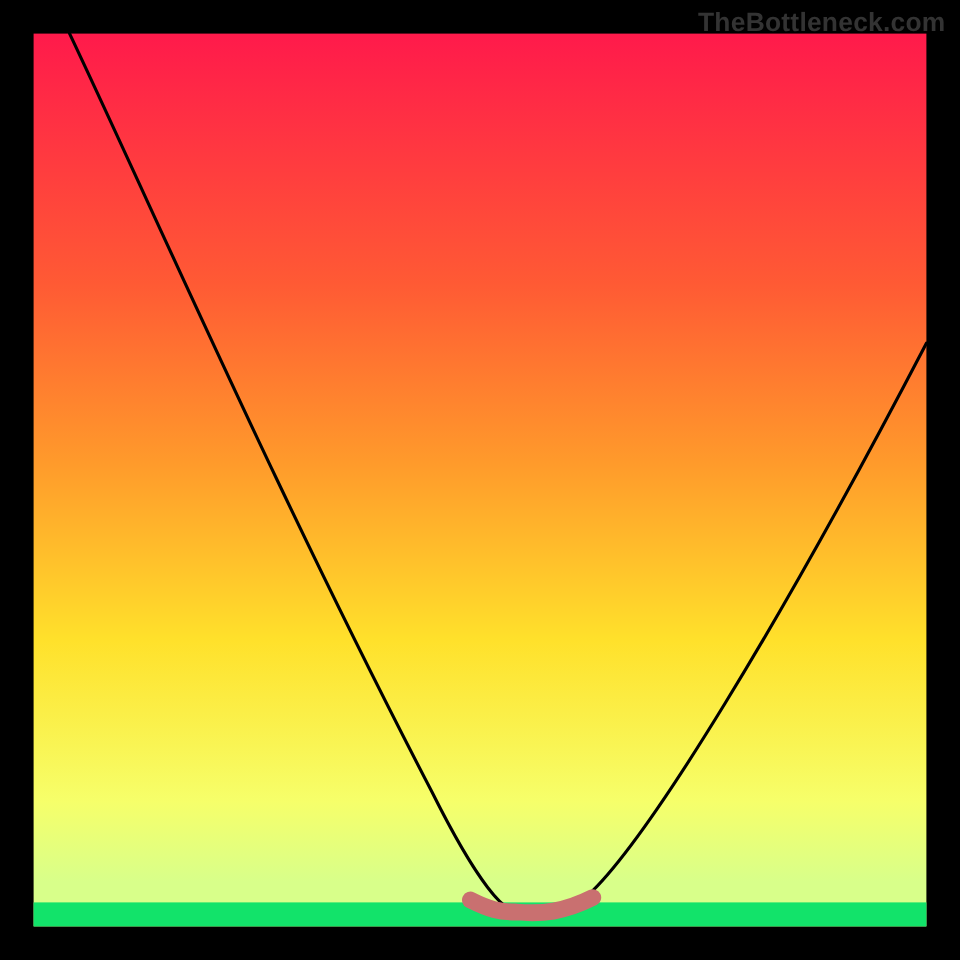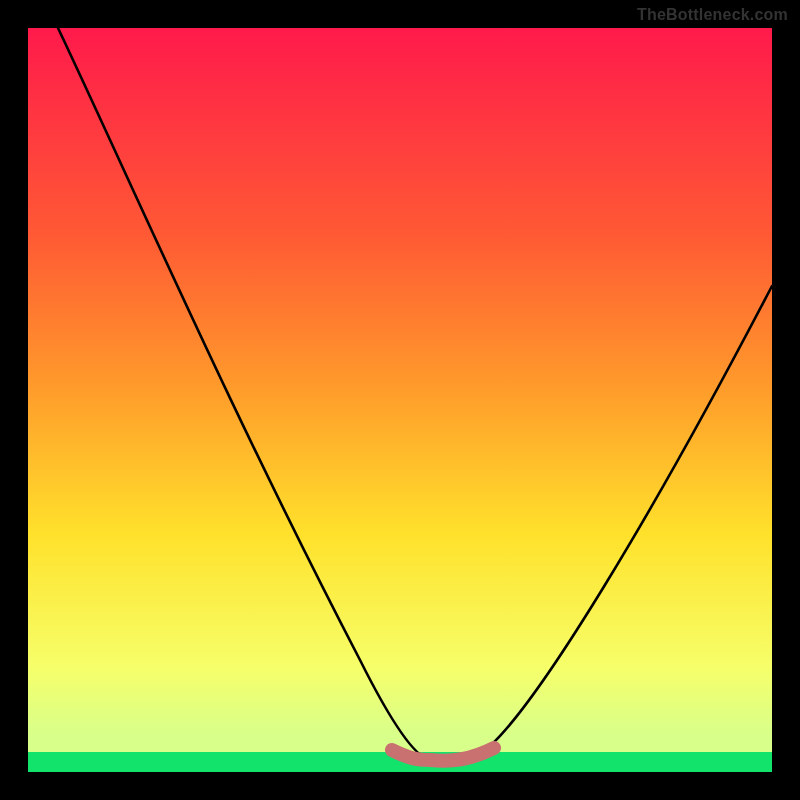--- a/index.html
+++ b/index.html
@@ -14,21 +14,21 @@
   .canvas-wrap {
     position: relative;
     width: 800px;
     height: 800px;
   }
   .watermark {
     position: absolute;
     top: 6px;
     right: 12px;
     color: #333333;
-    font-size: 16px;
+    font-size: 22px;
     font-weight: 600;
     letter-spacing: 0.2px;
     user-select: none;
   }
   svg {
     display: block;
   }
 </style>
 </head>
 <body>

